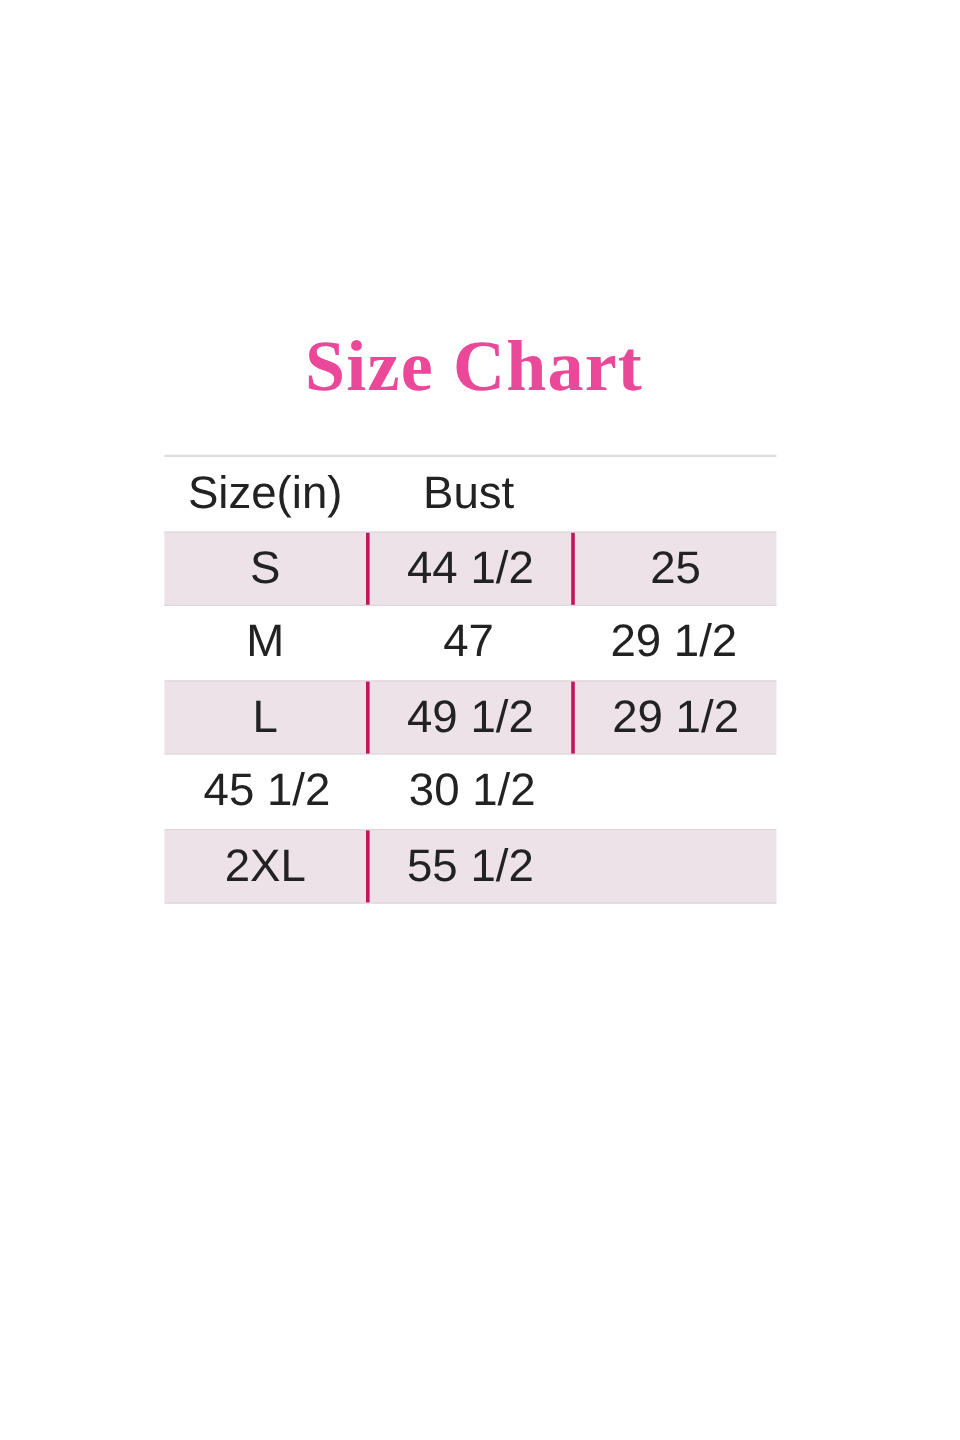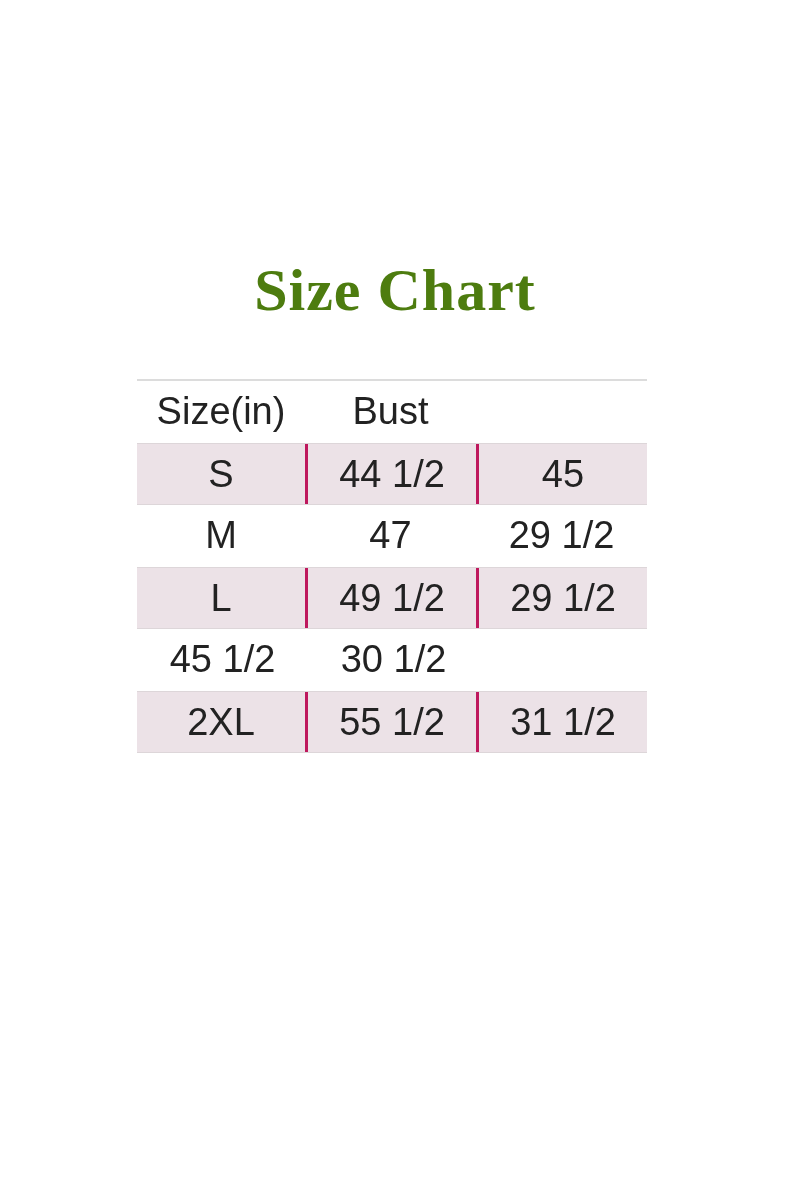--- a/index.html
+++ b/index.html
@@ -11,30 +11,30 @@
     overflow: hidden;
   }
   .page {
     position: relative;
     width: 800px;
     height: 1200px;
     background: #ffffff;
   }
   .title {
     position: absolute;
-    top: 258px;
+    top: 273px;
     left: 0;
     width: 790px;
     text-align: center;
     font-family: "Liberation Serif", "DejaVu Serif", serif;
     font-weight: 700;
     font-size: 60px;
     line-height: 64px;
     letter-spacing: 1px;
-    color: #4d7c0f;
+    color: #ec4899;
   }
   .size-table {
     position: absolute;
     left: 137px;
     top: 379px;
     width: 510px;
     border-top: 2px solid #dcdcdc;
   }
   .row {
     display: flex;
@@ -80,21 +80,21 @@
   <div class="size-table">
 
     <div class="row header">
       <div class="cell c1">Size(in)</div>
       <div class="cell c2">Bust</div>
     </div>
 
     <div class="row shaded">
       <div class="cell c1">S</div>
       <div class="cell c2">44 1/2</div>
-      <div class="cell c3">45</div>
+      <div class="cell c3">25</div>
     </div>
 
     <div class="row plain">
       <div class="cell c1">M</div>
       <div class="cell c2">47</div>
       <div class="cell c3">29 1/2</div>
     </div>
 
     <div class="row shaded">
       <div class="cell c1">L</div>
@@ -103,17 +103,16 @@
     </div>
 
     <div class="row plain">
       <div class="cell c2">45 1/2</div>
       <div class="cell c3">30 1/2</div>
     </div>
 
     <div class="row shaded">
       <div class="cell c1">2XL</div>
       <div class="cell c2">55 1/2</div>
-      <div class="cell c3">31 1/2</div>
     </div>
 
   </div>
 </div>
 
 </body></html>

